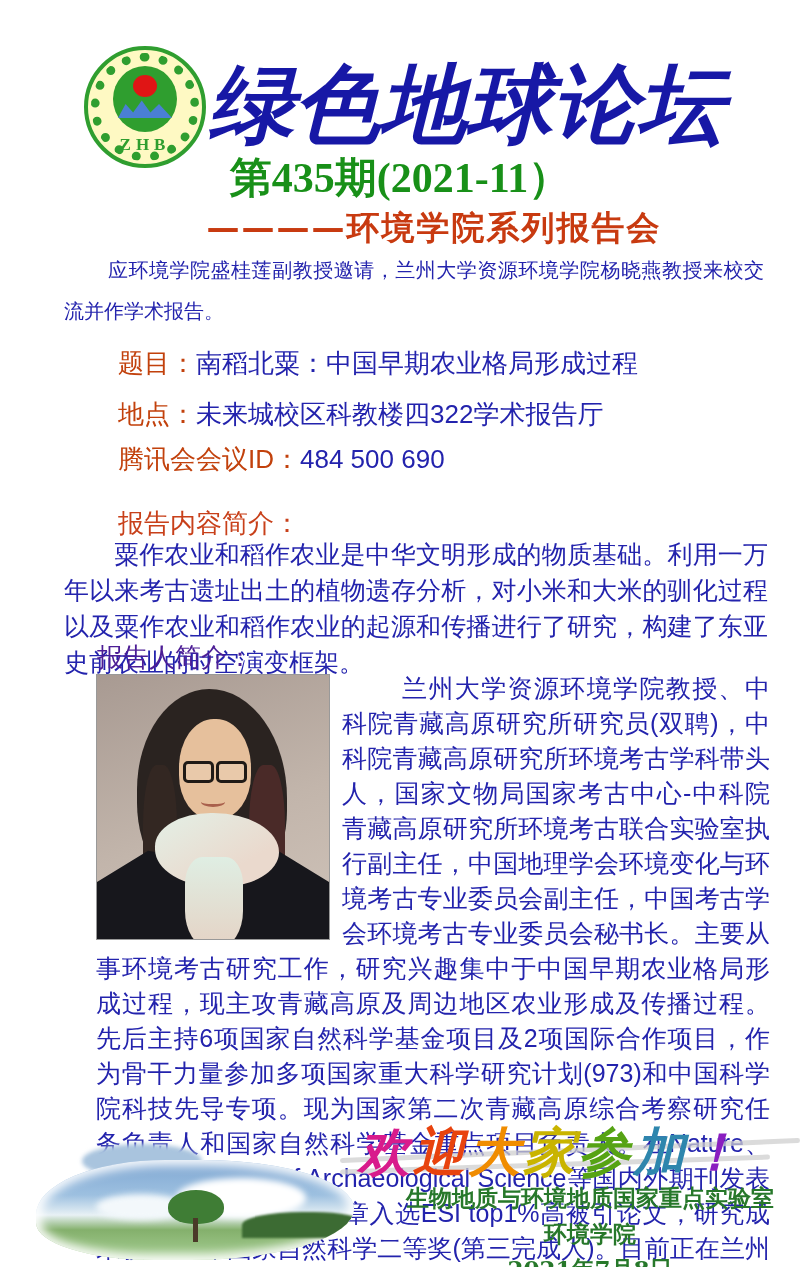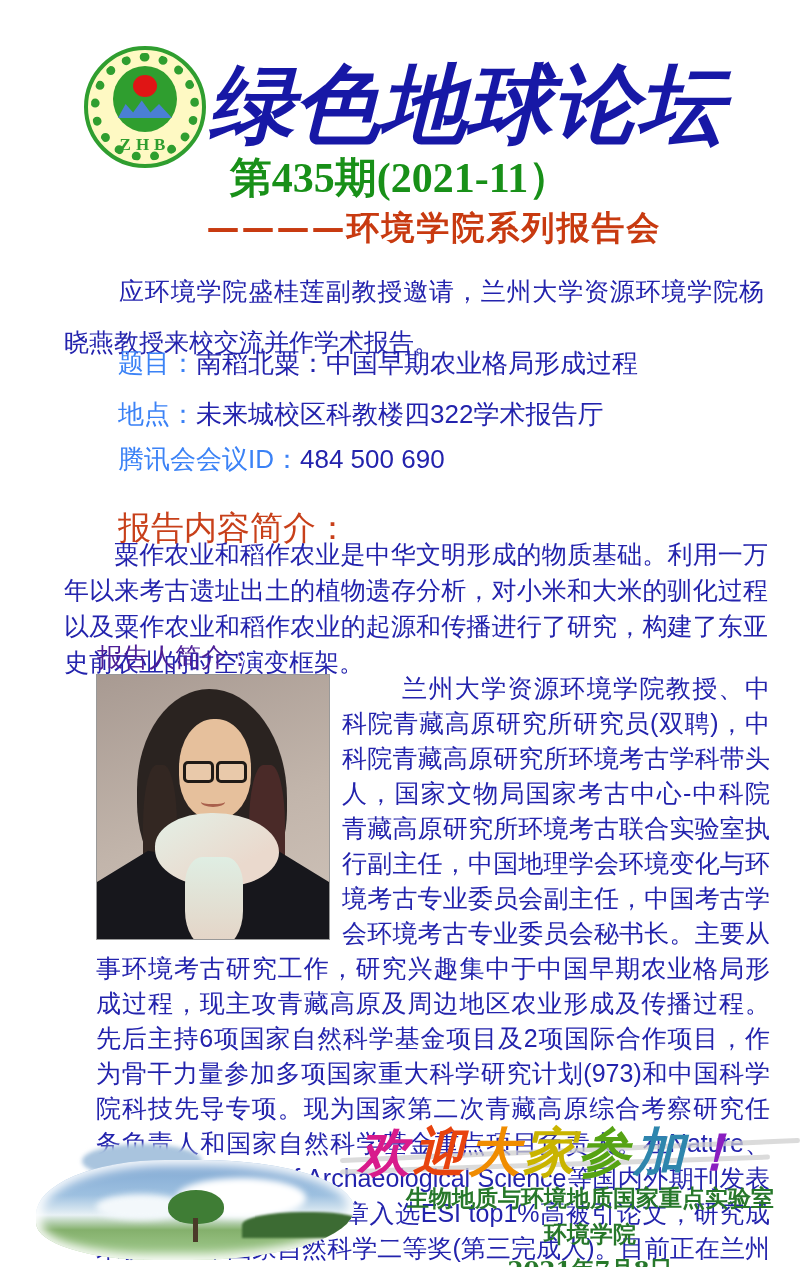--- a/index.html
+++ b/index.html
@@ -27,32 +27,32 @@
           font-family:"DejaVu Serif", serif; font-weight:bold; font-style:italic;
           font-size:86px; color:#1718a6; line-height:1; white-space:nowrap; }
   .issue-line { position:absolute; left:0; top:150px; width:800px; text-align:center;
           color:#189018; font-weight:bold; font-size:42px;
           font-family:"Liberation Serif", serif; }
   .series-line { position:absolute; left:0; top:206px; width:800px; text-align:center;
           padding-left:68px; color:#c83a10; font-weight:bold; font-size:33px;
           font-family:"DejaVu Serif", serif; letter-spacing:2px; }
 
   
-  .intro { position:absolute; left:64px; top:266px; width:700px; color:#2323ad;
-          font-size:25px; line-height:2.05; text-indent:2.2em; text-align:justify; }
+  .intro { position:absolute; left:64px; top:250px; width:700px; color:#2323ad;
+          font-size:20px; line-height:2.05; text-indent:2.2em; text-align:justify; }
 
   
   .details { position:absolute; left:118px; top:346px; width:650px; font-size:26px; }
   .detail-row { margin-bottom:10px; white-space:nowrap; }
   .detail-row.first { margin-bottom:16px; }
-  .detail-label { color:#3b82f6; }
+  .detail-label { color:#c2410c; }
   .detail-value { color:#2323ad; }
 
   
-  .abstract-label { position:absolute; left:118px; top:506px; color:#c8401a; font-size:33px; }
+  .abstract-label { position:absolute; left:118px; top:506px; color:#c8401a; font-size:26px; }
   .abstract-text { position:absolute; left:64px; top:536px; width:704px; color:#2323ad;
           font-size:25px; line-height:1.44; text-indent:2em; text-align:justify; }
 
   
   .bio-label { position:absolute; left:97px; top:640px; color:#4c1d95; font-size:26px; }
   .bio-body { position:absolute; left:96px; top:671px; width:674px; color:#2323ad;
           font-size:25px; line-height:1.4; text-align:justify; text-indent:2.4em; }
   .photo { float:left; width:234px; height:266px; margin:3px 12px 4px 0;
           position:relative; overflow:hidden; border:1px solid #999;
           background:linear-gradient(160deg,#a89a92,#c2b5ab 55%,#cfc3b9); }

